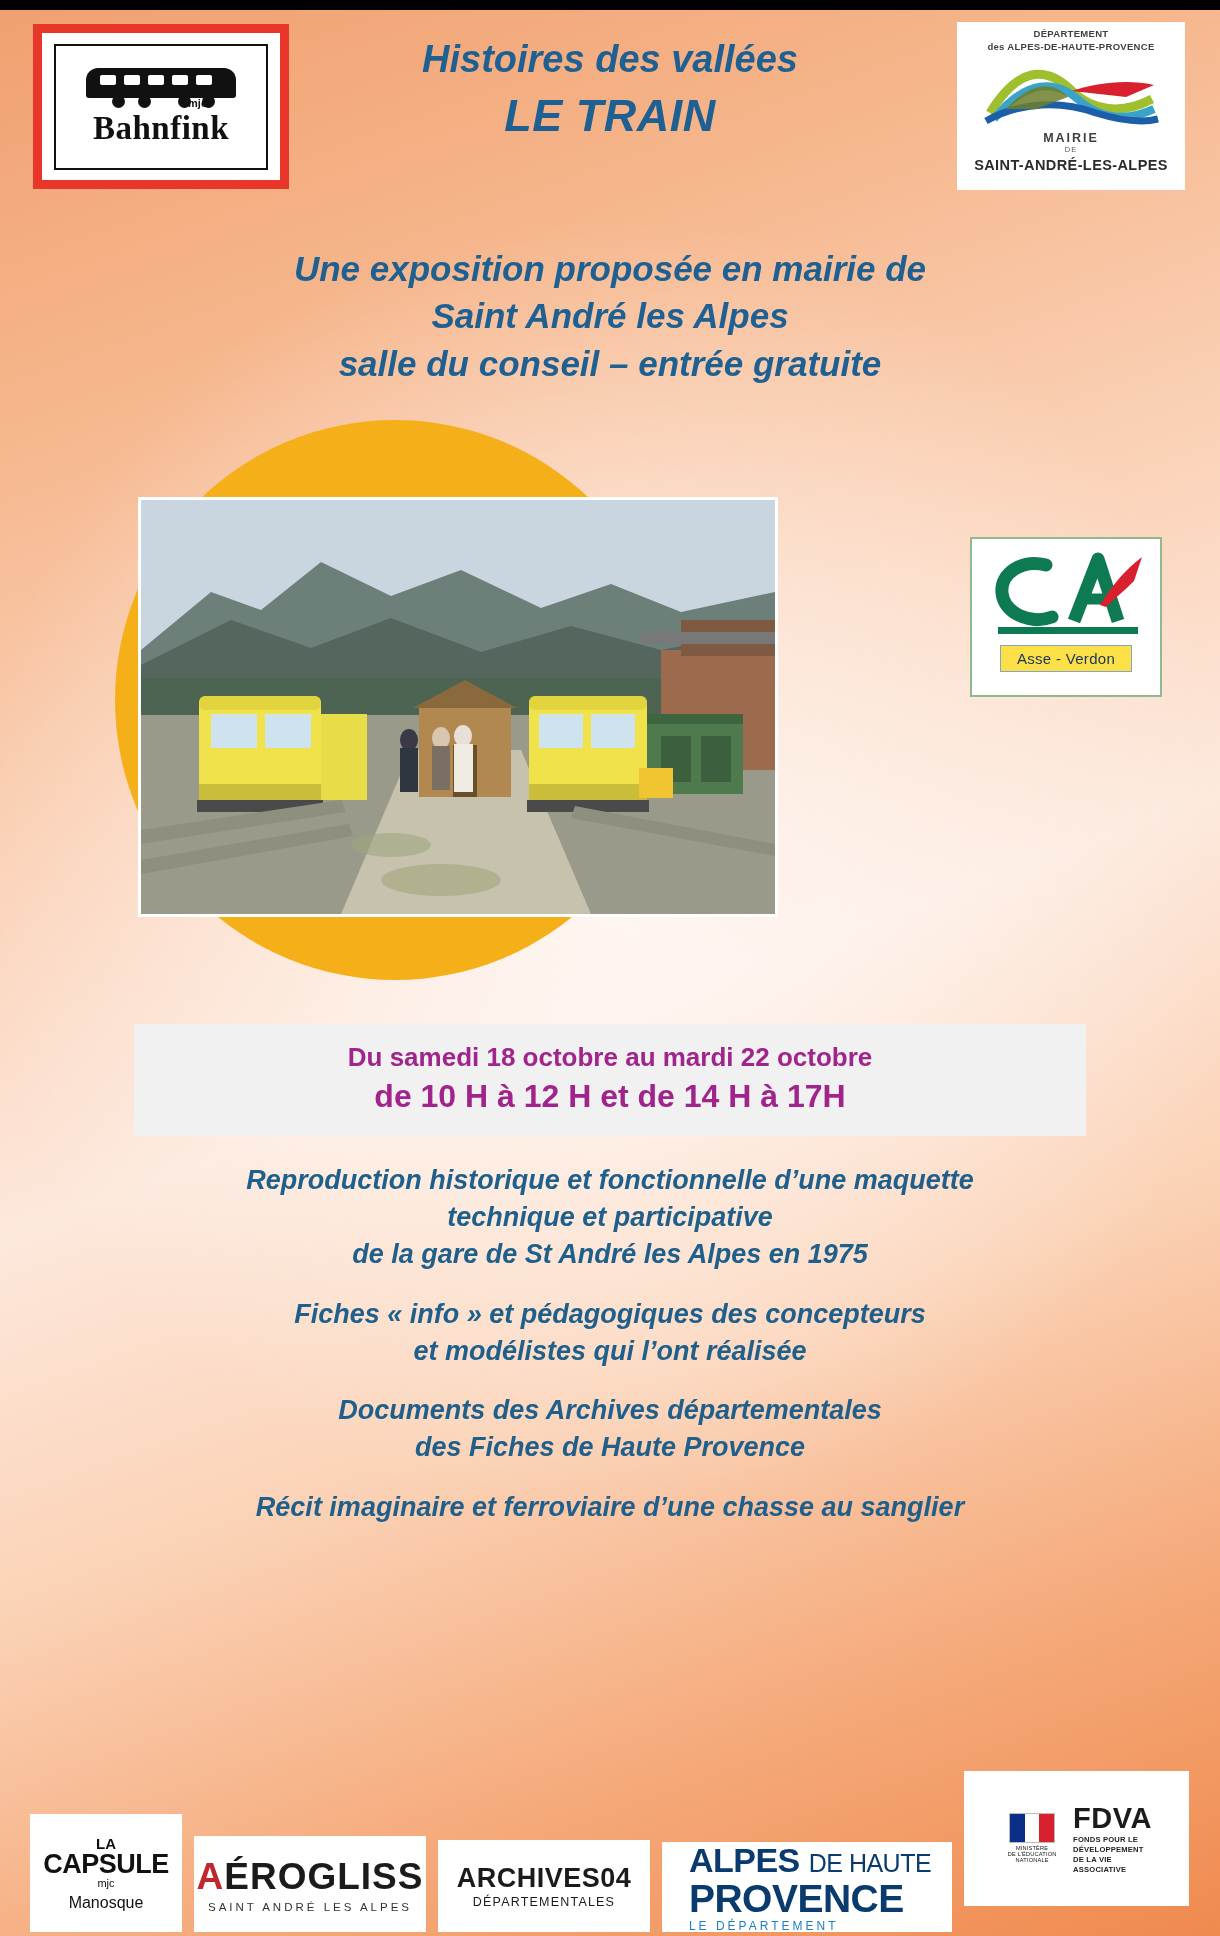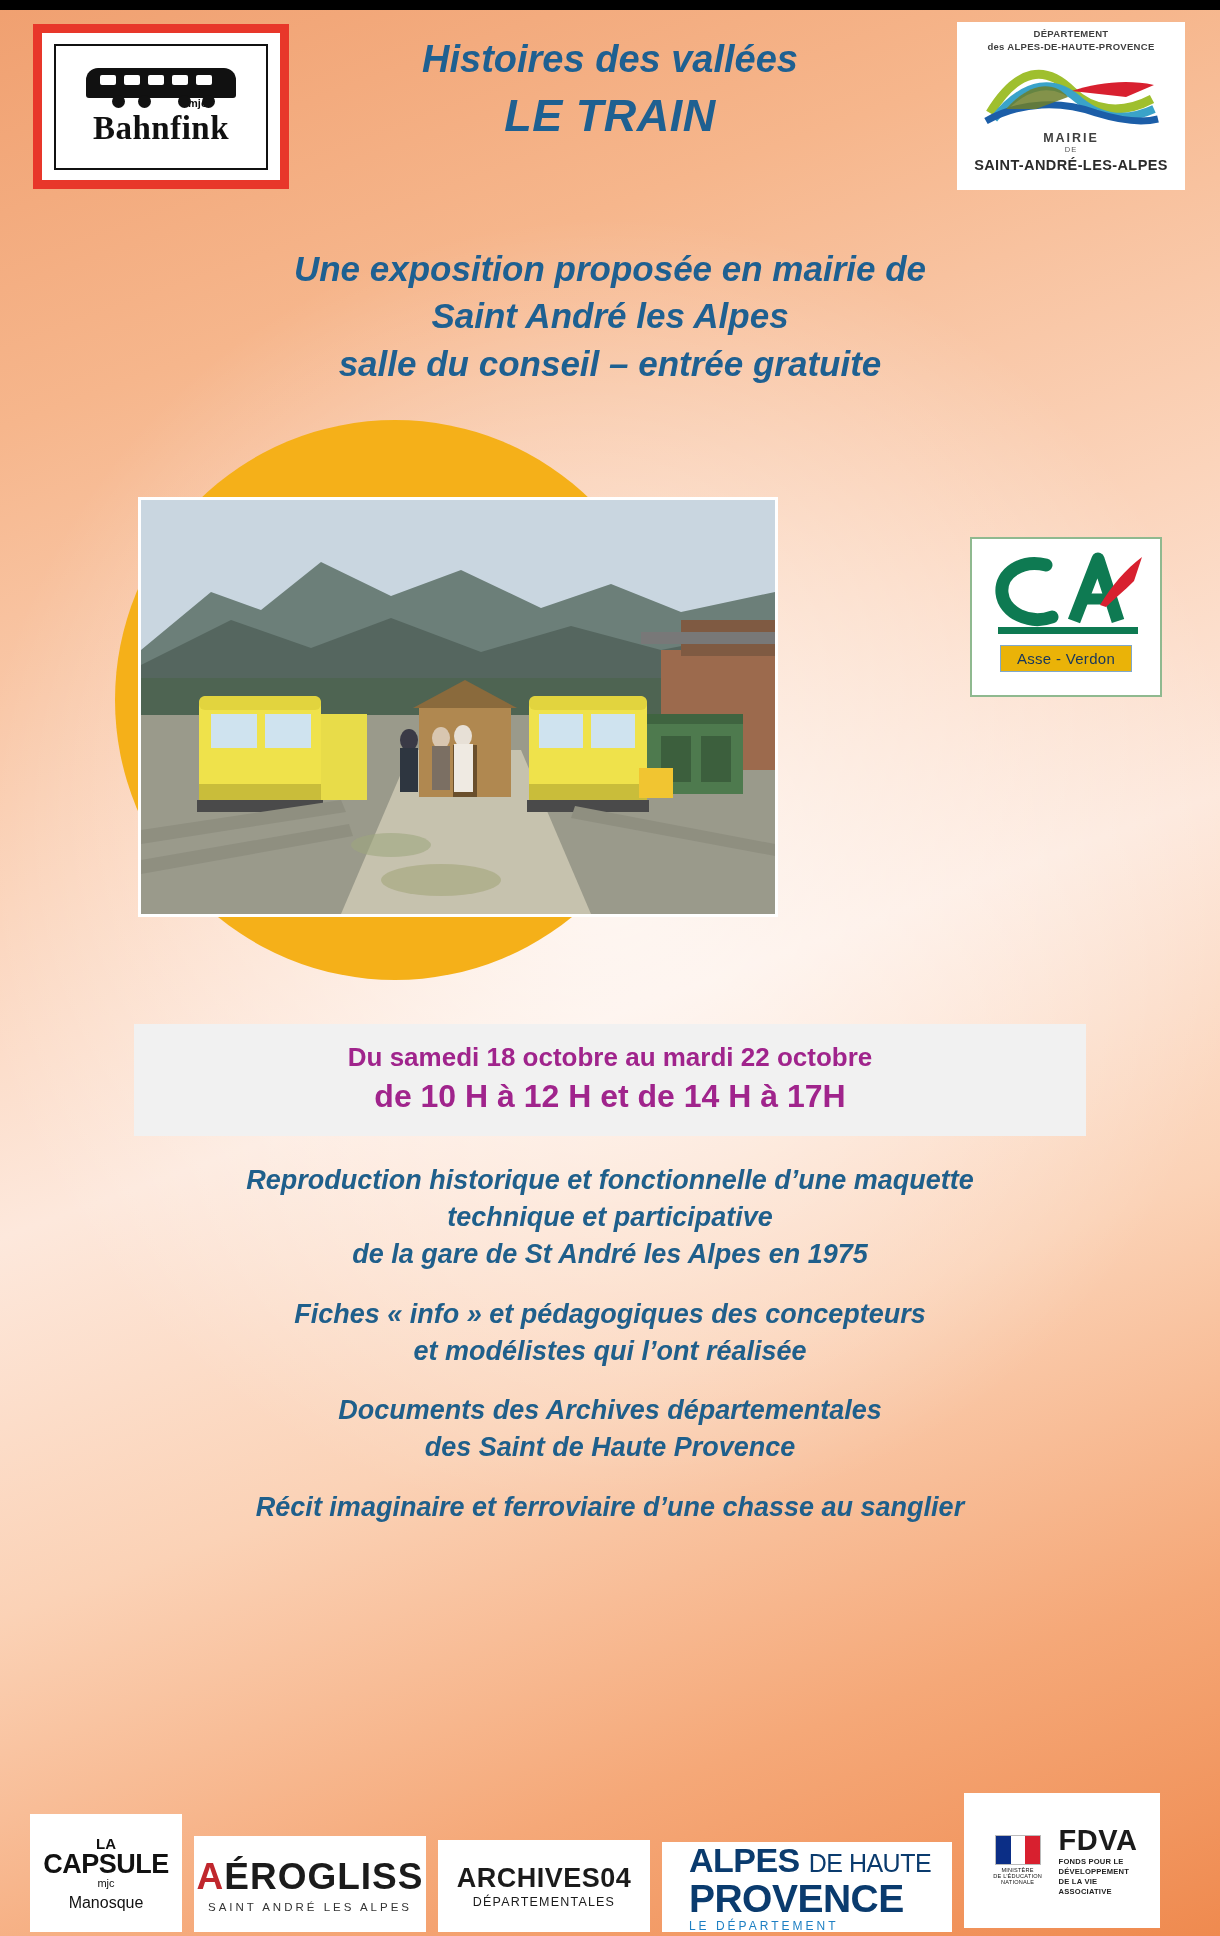--- a/index.html
+++ b/index.html
@@ -243,21 +243,21 @@
     justify-content: flex-start;
     padding-top: 8px;
   }
   .ca-logo {
     width: 168px;
     height: 90px;
     position: relative;
   }
   .ca-badge {
     margin-top: 8px;
-    background: #eab308;
+    background: #fde047;
     border: 1px solid #7fa8cc;
     color: #17365d;
     font-size: 15px;
     padding: 4px 16px;
     letter-spacing: 0.3px;
   }
 
   
   .dates {
     margin: 12px auto 0;
@@ -312,21 +312,21 @@
     display: flex;
     align-items: center;
     justify-content: center;
     position: relative;
     overflow: hidden;
   }
   .f-capsule { width: 152px; height: 118px; flex-direction: column; }
   .f-aerogliss { width: 232px; height: 96px; }
   .f-archives { width: 212px; height: 92px; }
   .f-alpes { width: 290px; height: 90px; }
-  .f-fdva { width: 196px; height: 135px; margin-bottom: 4px; }
+  .f-fdva { width: 225px; height: 135px; margin-bottom: 26px; }
 
   .capsule-txt { text-align: center; line-height: 1; }
   .capsule-la { font-size: 15px; color: #111; font-weight: bold; }
   .capsule-main { font-size: 27px; color: #111; font-weight: bold; letter-spacing: -0.5px; }
   .capsule-mjc { font-size: 11px; color: #111; }
   .capsule-city { font-size: 16px; color: #111; margin-top: 6px; }
 
   .aero-txt { text-align: center; }
   .aero-main {
     font-size: 37px;
@@ -532,21 +532,21 @@
         <span>Reproduction historique et fonctionnelle d’une maquette</span><br>
         <span>technique et participative</span><br>
         <span>de la gare de St André les Alpes en 1975</span>
       </p>
       <p>
         <span>Fiches « info » et pédagogiques des concepteurs</span><br>
         <span>et modélistes qui l’ont réalisée</span>
       </p>
       <p>
         <span>Documents des Archives départementales</span><br>
-        <span>des Saint de Haute Provence</span>
+        <span>des Fiches de Haute Provence</span>
       </p>
       <p>
         <span>Récit imaginaire et ferroviaire d’une chasse au sanglier</span>
       </p>
     </div>
   </div>
 
   <div class="footer">
 
     <div class="flogo f-capsule">

